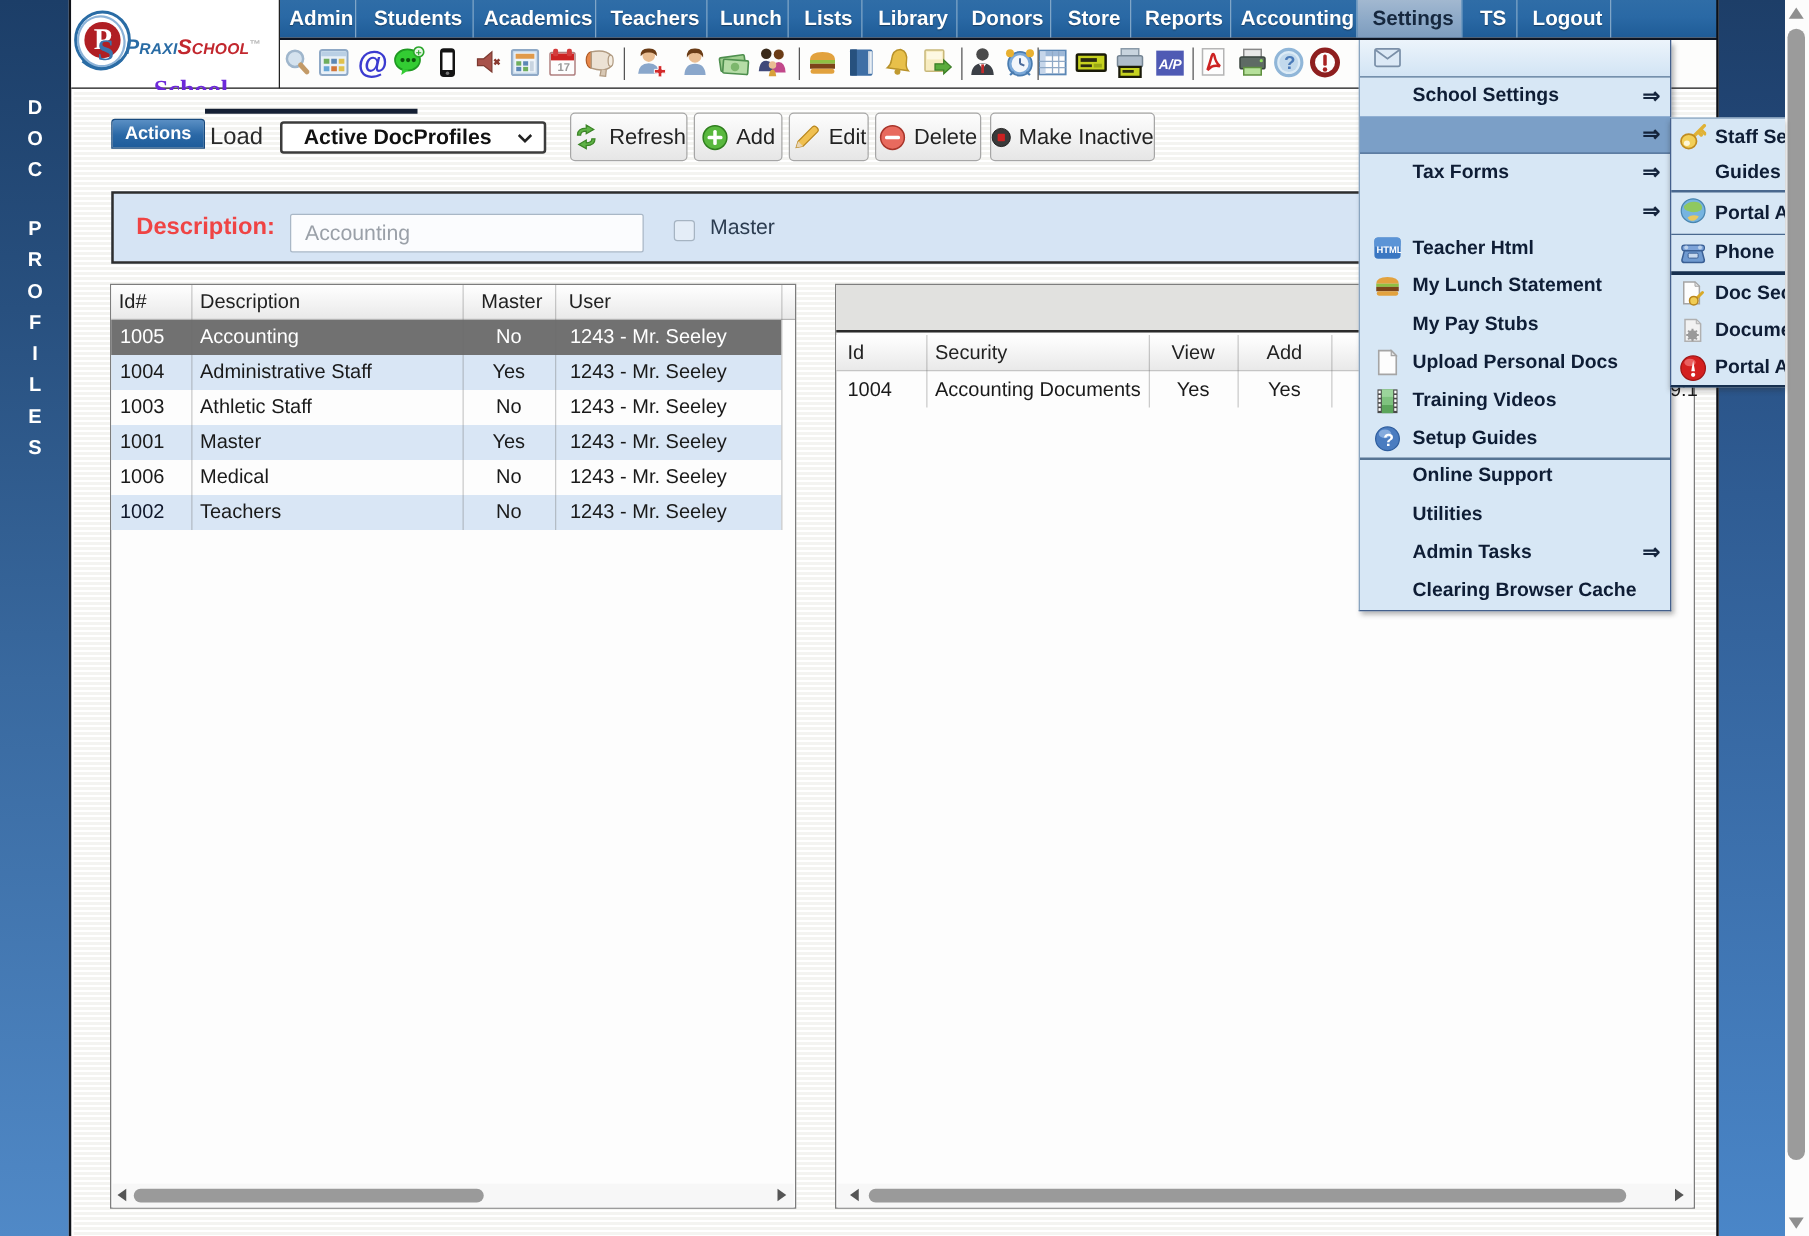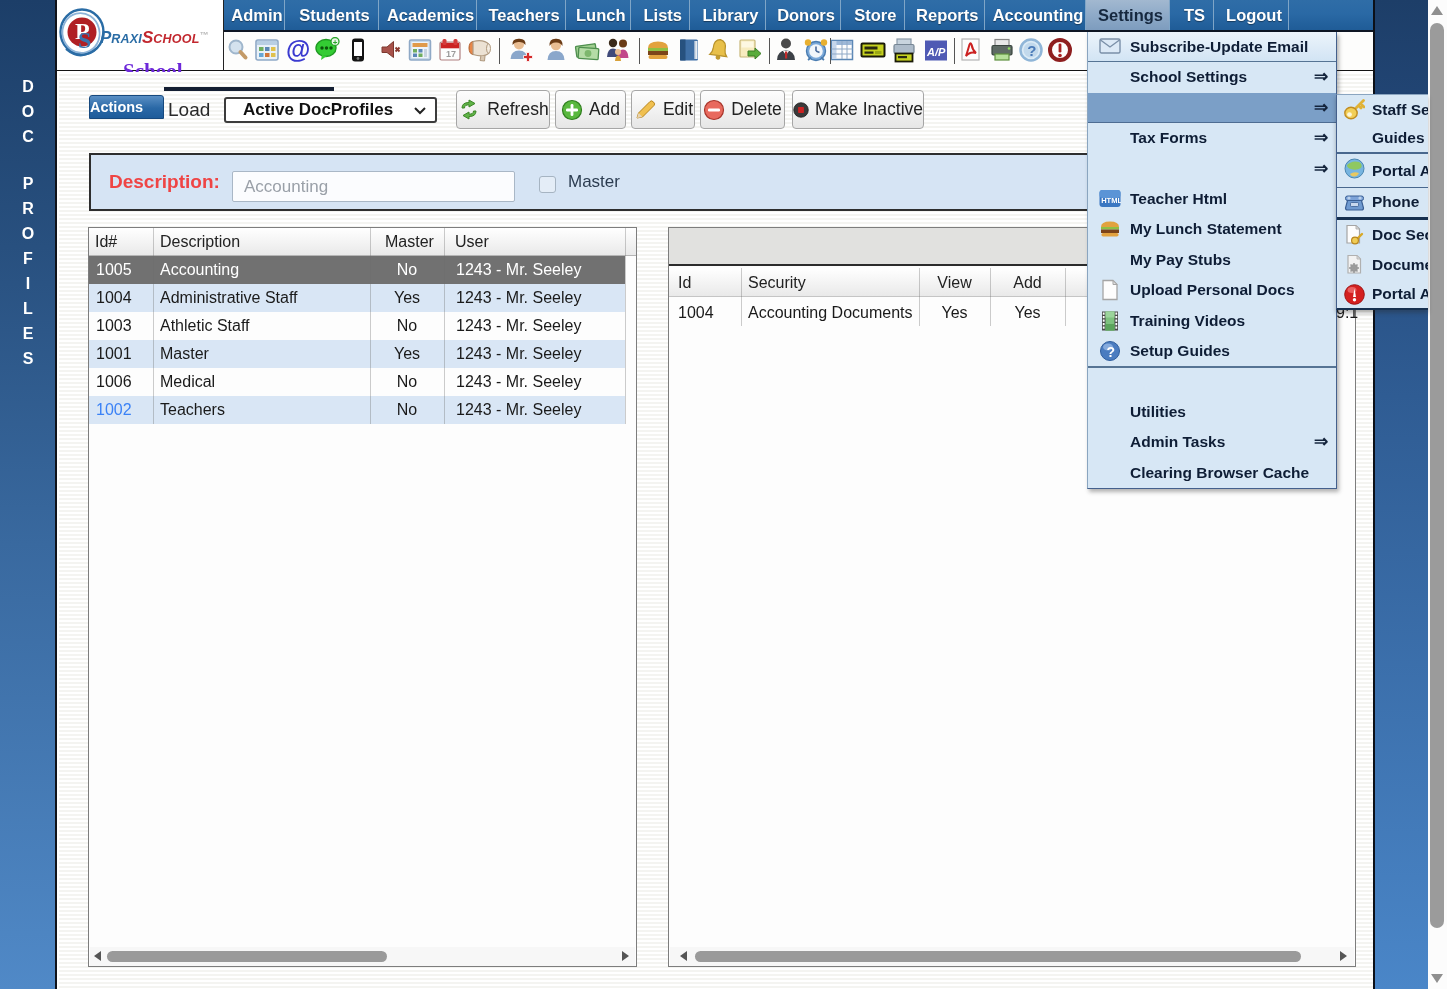--- a/index.html
+++ b/index.html
@@ -222,21 +222,21 @@
       <rect x="11.6" y="6.5" width="2.8" height="9" rx="1.2" fill="#a82222"></rect>
       <circle cx="13" cy="18.5" r="1.8" fill="#a82222"></circle>
     </svg>
 <div class="abs" style="left:499px;top:38px;width:1px;height:26px;background:#555"></div>
 <div class="abs" style="left:639px;top:38px;width:1px;height:26px;background:#555"></div>
 <div class="abs" style="left:769px;top:38px;width:1px;height:26px;background:#555"></div>
 <div class="abs" style="left:830px;top:38px;width:1px;height:26px;background:#555"></div>
 <div class="abs" style="left:954px;top:38px;width:1px;height:26px;background:#555"></div>
 <div class="abs pin" style="left:59px;top:72px;width:1314px;height:917px"></div>
 <div class="abs" style="left:164px;top:87px;width:170px;height:3.5px;background:#141f33"></div>
-<div class="abs" style="left:89px;top:95px;width:75px;height:24px;background:linear-gradient(180deg,#5a8fc4,#2a68a6 55%,#1e5c9a);border:1px solid #17497e;border-radius:3px 3px 0 0;color:#fff;font-weight:bold;font-size:14.5px;line-height:22px">Actions</div>
+<div class="abs" style="left:89px;top:95px;width:75px;height:24px;background:linear-gradient(180deg,#5a8fc4,#2a68a6 55%,#1e5c9a);border:1px solid #17497e;border-radius:3px 3px 0 0;color:#fff;font-weight:bold;font-size:14.5px;text-align:center;line-height:22px">Actions</div>
 <div class="abs" style="left:168px;top:99px;font-size:19px;color:#2a2a2a">Load</div>
 <div class="abs" style="left:224px;top:97px;width:213px;height:26px;background:#fff;border:2px solid #3c3c3c;border-radius:3px;font-weight:bold;font-size:17px;color:#111;line-height:22px;padding-left:17px">Active DocProfiles<svg style="position:absolute;right:8px;top:6px" width="14" height="11" viewBox="0 0 14 11">
         <path d="M2 3 L7 8 L12 3" fill="none" stroke="#222" stroke-width="2"></path>
       </svg></div>
 <div class="btn" style="left:456px;width:94px">
       <svg width="24" height="24" viewBox="0 0 24 24">
         <path d="M5 10 Q5 4.5 12 4.5 L12 2 L18 5.5 L12 9 L12 6.8 Q7.5 6.8 7.5 10 Z" fill="#5fb347" stroke="#3c8527" stroke-width="1"></path>
         <path d="M19 13 Q19 18.5 12 18.5 L12 21 L6 17.5 L12 14 L12 16.2 Q16.5 16.2 16.5 13 Z" fill="#5fb347" stroke="#3c8527" stroke-width="1"></path>
       </svg>
       <span>Refresh</span>
@@ -300,21 +300,21 @@
 <div class="cell" style="left:96px;top:345px;color:#1a1a1a">1001</div>
 <div class="cell" style="left:160px;top:345px;color:#1a1a1a">Master</div>
 <div class="cell" style="left:370px;top:345px;width:74px;text-align:center;color:#1a1a1a">Yes</div>
 <div class="cell" style="left:456px;top:345px;color:#1a1a1a">1243 - Mr. Seeley</div>
 <div class="abs" style="left:89px;top:368px;width:536px;height:28px;background:#fdfdfd"></div>
 <div class="cell" style="left:96px;top:373px;color:#1a1a1a">1006</div>
 <div class="cell" style="left:160px;top:373px;color:#1a1a1a">Medical</div>
 <div class="cell" style="left:370px;top:373px;width:74px;text-align:center;color:#1a1a1a">No</div>
 <div class="cell" style="left:456px;top:373px;color:#1a1a1a">1243 - Mr. Seeley</div>
 <div class="abs" style="left:89px;top:396px;width:536px;height:28px;background:#d9e6f5"></div>
-<div class="cell" style="left:96px;top:401px;color:#3b82f6">1002</div>
+<div class="cell" style="left:96px;top:401px;color:#0f172a">1002</div>
 <div class="cell" style="left:160px;top:401px;color:#1a1a1a">Teachers</div>
 <div class="cell" style="left:370px;top:401px;width:74px;text-align:center;color:#1a1a1a">No</div>
 <div class="cell" style="left:456px;top:401px;color:#1a1a1a">1243 - Mr. Seeley</div>
 <div class="abs" style="left:153px;top:228px;width:1px;height:196px;background:rgba(110,110,110,0.35)"></div>
 <div class="abs" style="left:370px;top:228px;width:1px;height:196px;background:rgba(110,110,110,0.35)"></div>
 <div class="abs" style="left:444px;top:228px;width:1px;height:196px;background:rgba(110,110,110,0.35)"></div>
 <div class="abs" style="left:625px;top:228px;width:1px;height:196px;background:rgba(110,110,110,0.35)"></div>
 <div class="abs" style="left:90px;top:947px;width:545px;height:19px;background:#f7f7f7"></div>
 <div class="abs" style="left:107px;top:951px;width:280px;height:11px;background:#9a9a9a;border-radius:6px"></div>
 <div class="abs" style="left:94px;top:951px;width:0;height:0;border-top:5.5px solid transparent;border-bottom:5.5px solid transparent;border-right:7px solid #555"></div>
@@ -343,21 +343,20 @@
 <div class="abs" style="left:1428px;top:0;width:19px;height:989px;background:#fcfcfc"></div>
 <div class="abs" style="left:1431px;top:6px;width:0;height:0;border-left:6.5px solid transparent;border-right:6.5px solid transparent;border-bottom:9px solid #8f8f8f"></div>
 <div class="abs" style="left:1430px;top:23px;width:14px;height:905px;background:#9b9b9b;border-radius:7px"></div>
 <div class="abs" style="left:1431px;top:974px;width:0;height:0;border-left:6.5px solid transparent;border-right:6.5px solid transparent;border-top:9px solid #8f8f8f"></div>
 <div class="abs" style="left:1087px;top:32px;width:250px;height:457px;background:#d7e7f5;border-left:1px solid #8aa5c0;border-right:1px solid #44608c;border-bottom:1px solid #44608c;box-shadow:2px 3px 4px rgba(40,40,40,0.35)"></div>
 <div class="abs" style="left:1088px;top:32.0px;width:248px;height:30px;background:linear-gradient(180deg,#ecf4fb,#d2e4f4);border-bottom:1.5px solid #567494"></div>
 <svg class="abs" style="left:1099px;top:36.0px" width="22" height="22" viewBox="0 0 22 22">
       <rect x="1" y="3" width="20" height="14" rx="1.5" fill="#dce9f6" stroke="#7a8fa8" stroke-width="1.4"></rect>
       <path d="M1.5 4 L11 11 L20.5 4" fill="none" stroke="#7a8fa8" stroke-width="1.4"></path>
     </svg>
-<div class="abs mi" style="left:1130px;top:32.0px;width:200px">Subscribe-Update Email</div>
 <div class="abs mi" style="left:1130px;top:62.4px;width:200px">School Settings</div>
 <div class="abs arr" style="left:1314px;top:62.4px">⇒</div>
 <div class="abs" style="left:1088px;top:92.8px;width:248px;height:30.5px;background:#7b9fc7;border-bottom:1px solid #4d6c92"></div>
 <div class="abs arr" style="left:1314px;top:92.8px">⇒</div>
 <div class="abs mi" style="left:1130px;top:123.2px;width:200px">Tax Forms</div>
 <div class="abs arr" style="left:1314px;top:123.2px">⇒</div>
 <div class="abs arr" style="left:1314px;top:153.6px">⇒</div>
 <svg class="abs" style="left:1099px;top:188.0px" width="22" height="22" viewBox="0 0 22 22">
       <rect x="0.5" y="2" width="21" height="17" rx="3" fill="#3a77c2"></rect>
       <rect x="0.5" y="2" width="21" height="8" rx="3" fill="#5b94d6"></rect>
@@ -395,20 +394,21 @@
         <rect x="16.4" y="16.5" width="1.8" height="2.2"></rect>
       </g>
     </svg>
 <div class="abs mi" style="left:1130px;top:305.6px;width:200px">Training Videos</div>
 <svg class="abs" style="left:1099px;top:340.0px" width="22" height="22" viewBox="0 0 22 22">
       <circle cx="11" cy="11" r="9.5" fill="#4a7cc0" stroke="#2f5e9e" stroke-width="1"></circle>
       <ellipse cx="9" cy="7" rx="5" ry="3.5" fill="#8fb4e2" opacity="0.85"></ellipse>
       <text x="7.5" y="16.5" font-size="14" font-weight="bold" fill="#fff">?</text>
     </svg>
 <div class="abs mi" style="left:1130px;top:336.0px;width:200px">Setup Guides</div>
+<div class="abs mi" style="left:1130px;top:366.4px;width:200px">Online Support</div>
 <div class="abs mi" style="left:1130px;top:427.2px;width:200px">Admin Tasks</div>
 <div class="abs mi" style="left:1130px;top:396.8px;width:200px">Utilities</div>
 <div class="abs arr" style="left:1314px;top:427.2px">⇒</div>
 <div class="abs mi" style="left:1130px;top:457.6px;width:200px">Clearing Browser Cache</div>
 <div class="abs" style="left:1088px;top:366px;width:248px;height:1.5px;background:#567494"></div>
 <div class="abs" style="left:1336px;top:94px;width:92px;height:216px;background:#d7e7f5;border-left:1px solid #44608c;border-top:1px solid #8aa5c0;border-bottom:2.5px solid #17304f;overflow:hidden;box-shadow:0 3px 4px rgba(40,40,40,0.35)"></div>
 <svg class="abs" style="left:1344px;top:98.5px" width="21" height="21" viewBox="0 0 21 21">
       <path d="M11 10 L19.5 1.5 M16.5 4.5 L20 8 M14.5 6.5 L17 9" stroke="#e0b236" stroke-width="2.8" fill="none" stroke-linecap="round"></path>
       <ellipse cx="7" cy="14" rx="6.2" ry="5.8" fill="#f2cf58" stroke="#c08c20" stroke-width="1.4"></ellipse>
       <ellipse cx="5.5" cy="15.5" rx="2.4" ry="2.2" fill="#fdf6d8"></ellipse>

